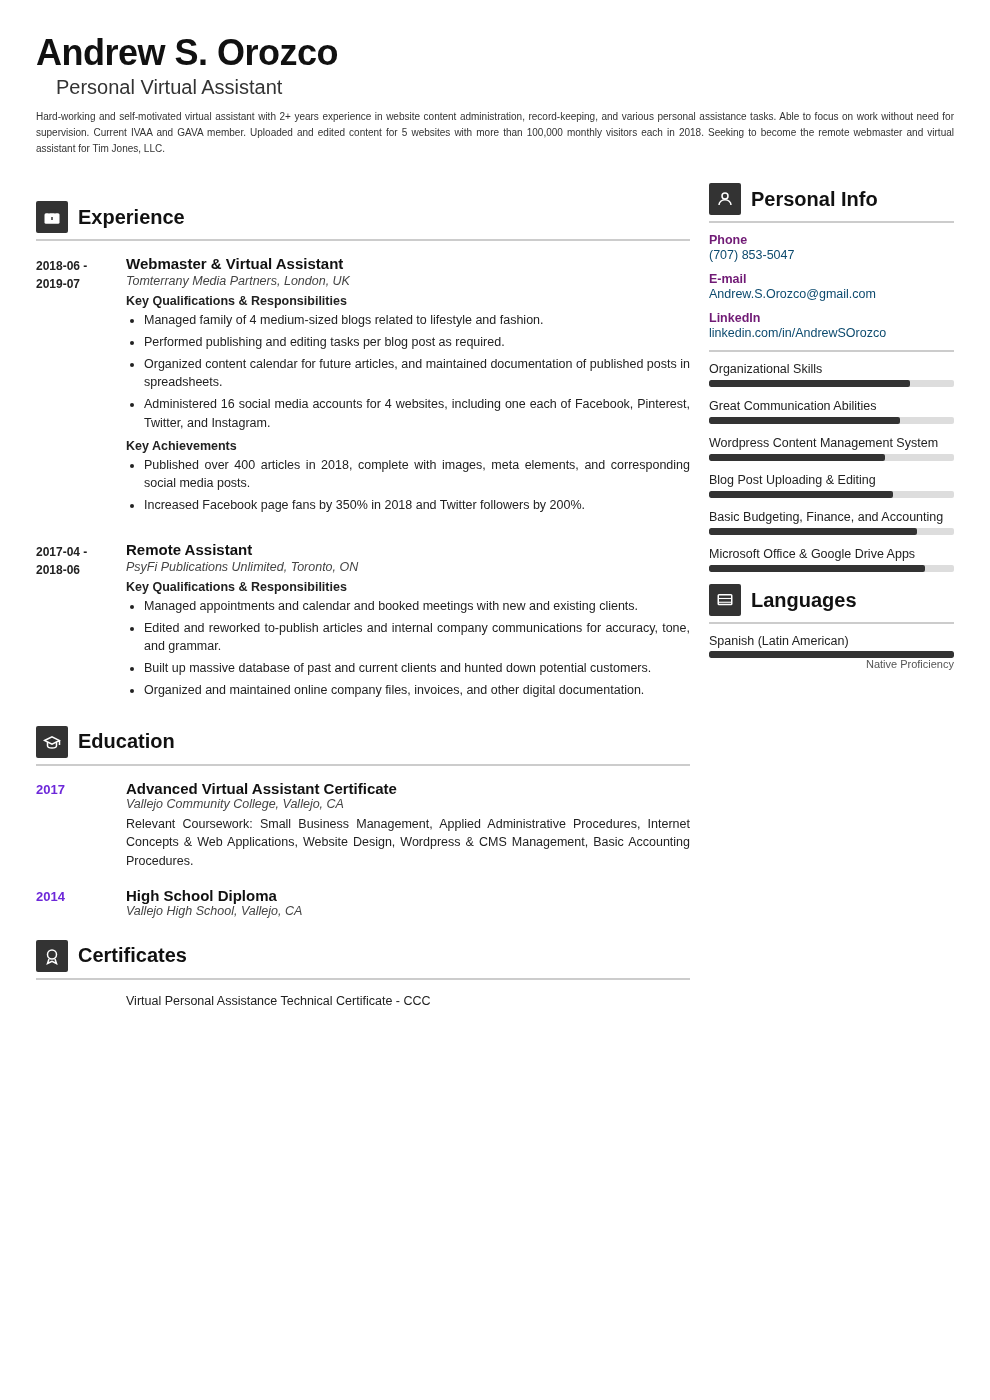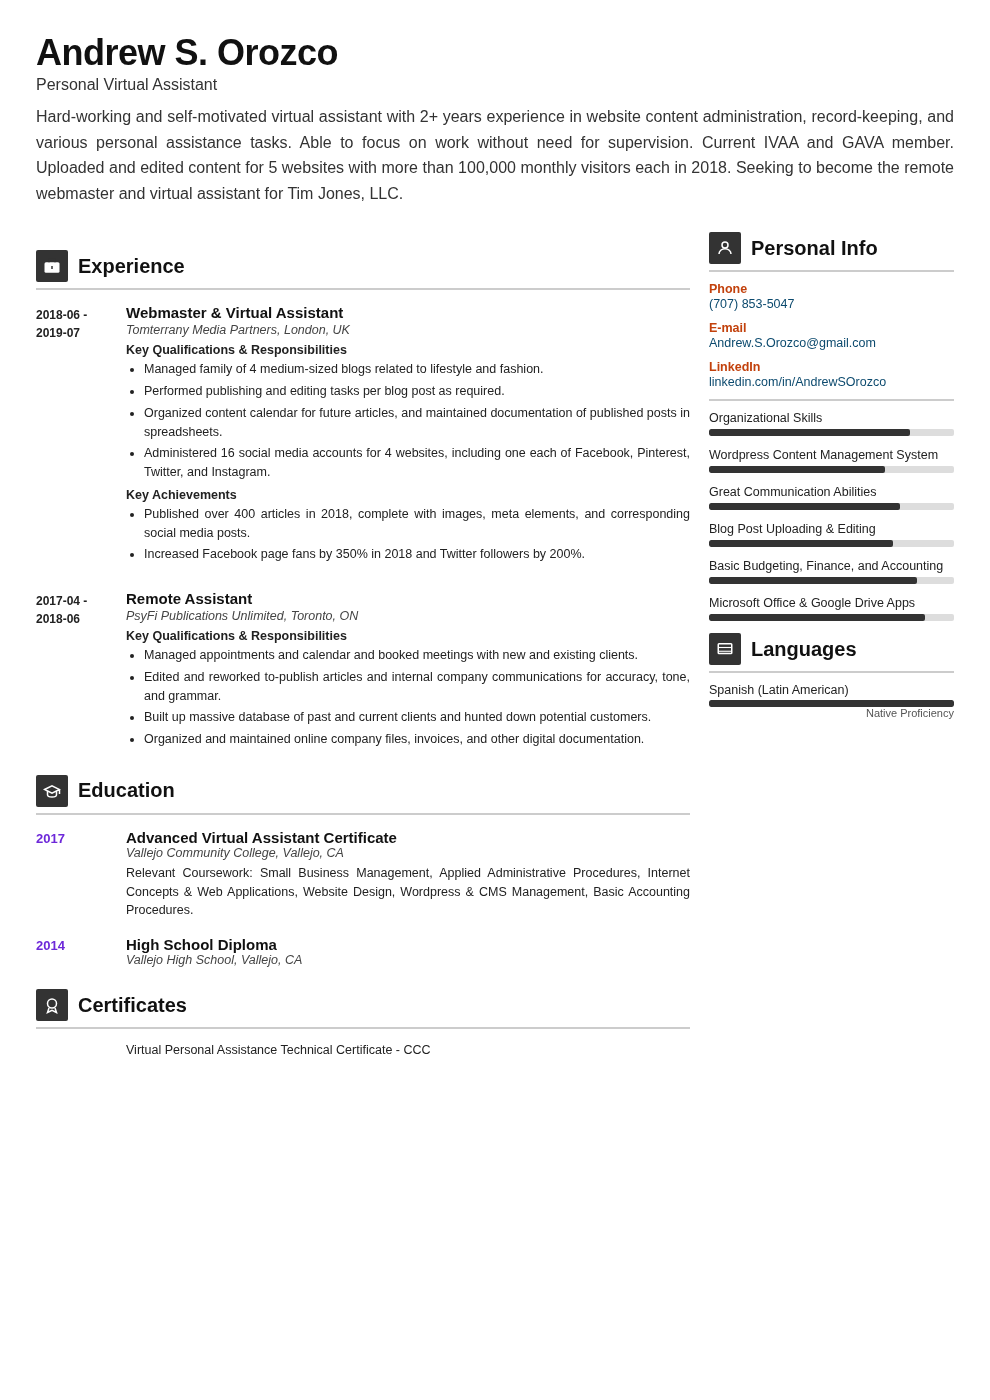--- a/index.html
+++ b/index.html
@@ -20,26 +20,27 @@
     .header {
       margin-bottom: 16px;
     }
     .header h1 {
       font-size: 36px;
       font-weight: 900;
       color: #111;
       letter-spacing: -0.5px;
     }
     .header .subtitle {
-      font-size: 16px;
+      font-size: 20px;
       color: #333;
       margin-top: 2px;
+      margin-left: 20px;
     }
     .header .summary {
-      font-size: 16px;
+      font-size: 10px;
       color: #333;
       margin-top: 10px;
       text-align: justify;
       line-height: 1.6;
     }
     .two-col {
       display: flex;
       gap: 19px;
       margin-top: 10px;
     }
@@ -175,21 +176,21 @@
     
     .right-col .section-header {
       margin-top: 0;
     }
     .info-block {
       margin-bottom: 10px;
     }
     .info-block .info-label {
       font-weight: 700;
       font-size: 12.5px;
-      color: #c2410c;
+      color: #701a75;
       margin-bottom: 1px;
     }
     .info-block .info-value {
       font-size: 12.5px;
       color: #0c4a6e;
     }
     .skill-item {
       margin-bottom: 12px;
     }
     .skill-name {
@@ -389,29 +390,29 @@
       <hr class="right-section-divider">
 
       <div id="skills-items">
           <div class="skill-item">
             <div class="skill-name">Organizational Skills</div>
             <div class="skill-bar-bg">
               <div class="skill-bar-fill" style="width: 82%;"></div>
             </div>
           </div>
           <div class="skill-item">
+            <div class="skill-name">Great Communication Abilities</div>
+            <div class="skill-bar-bg">
+              <div class="skill-bar-fill" style="width: 78%;"></div>
+            </div>
+          </div>
+          <div class="skill-item">
             <div class="skill-name">Wordpress Content Management System</div>
             <div class="skill-bar-bg">
               <div class="skill-bar-fill" style="width: 72%;"></div>
-            </div>
-          </div>
-          <div class="skill-item">
-            <div class="skill-name">Great Communication Abilities</div>
-            <div class="skill-bar-bg">
-              <div class="skill-bar-fill" style="width: 78%;"></div>
             </div>
           </div>
           <div class="skill-item">
             <div class="skill-name">Blog Post Uploading &amp; Editing</div>
             <div class="skill-bar-bg">
               <div class="skill-bar-fill" style="width: 75%;"></div>
             </div>
           </div>
           <div class="skill-item">
             <div class="skill-name">Basic Budgeting, Finance, and Accounting</div>

